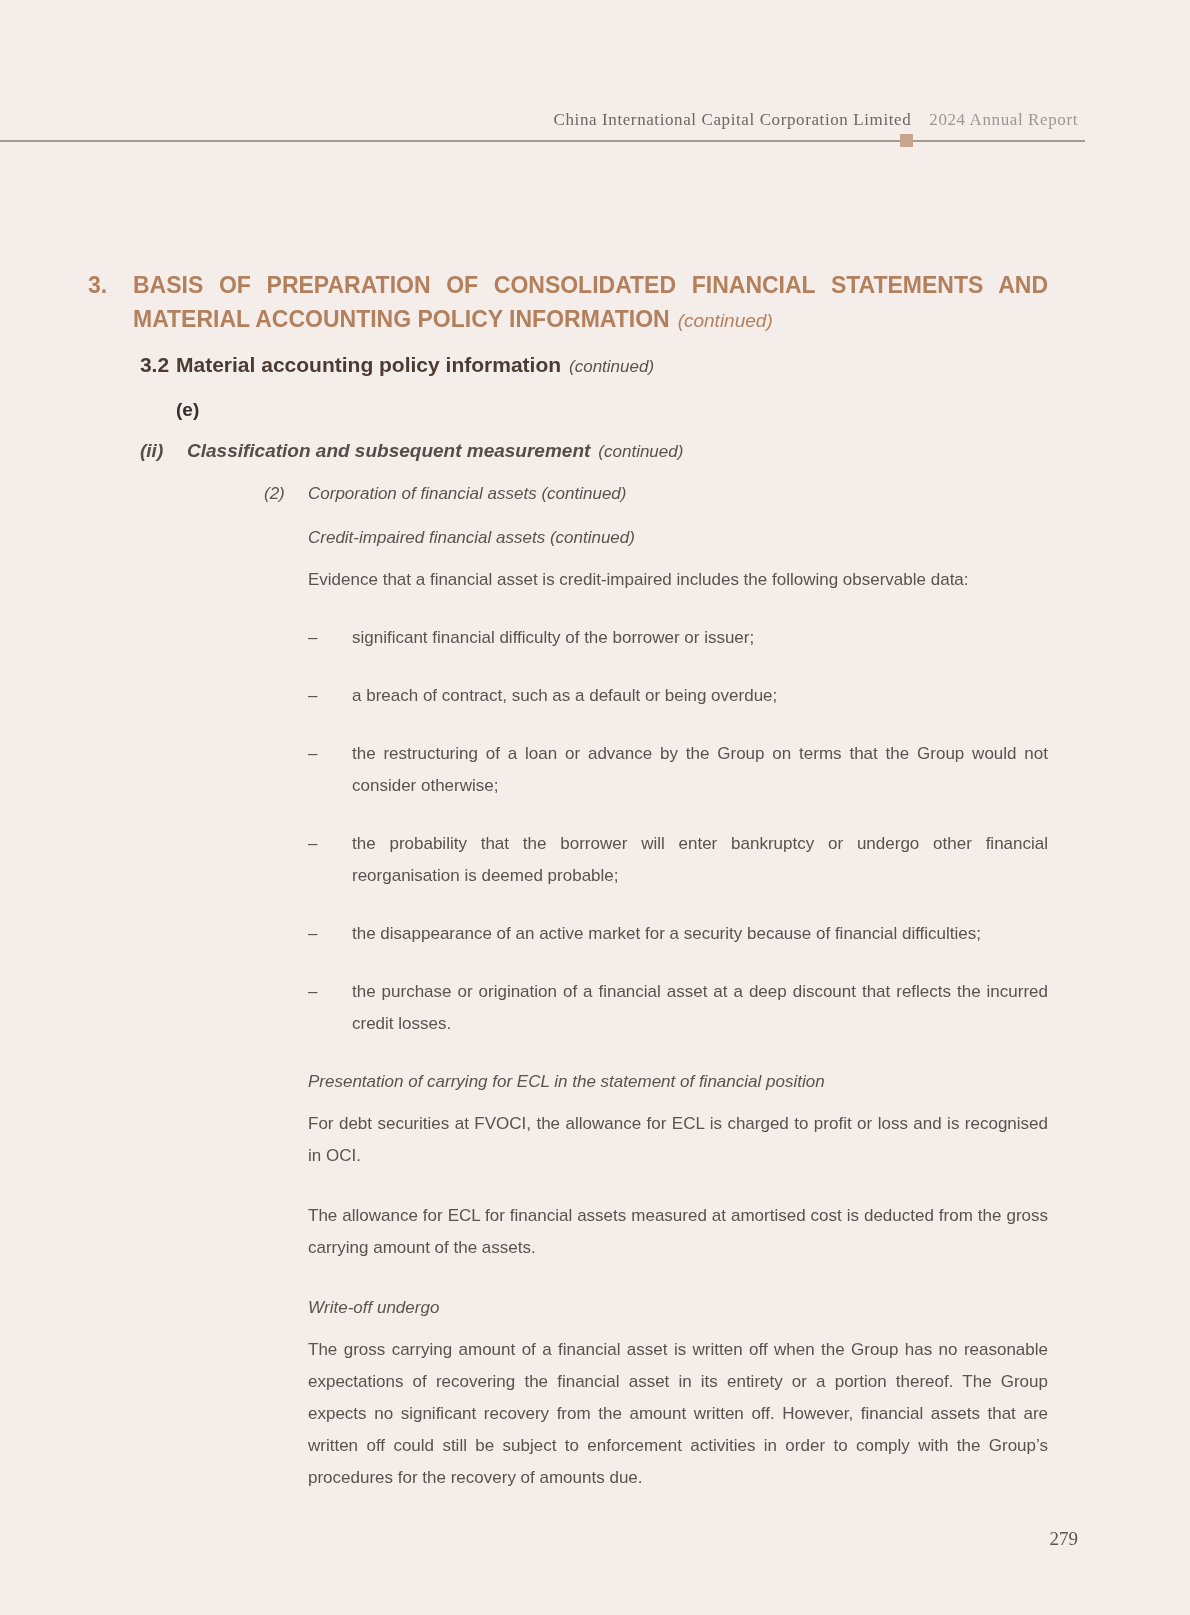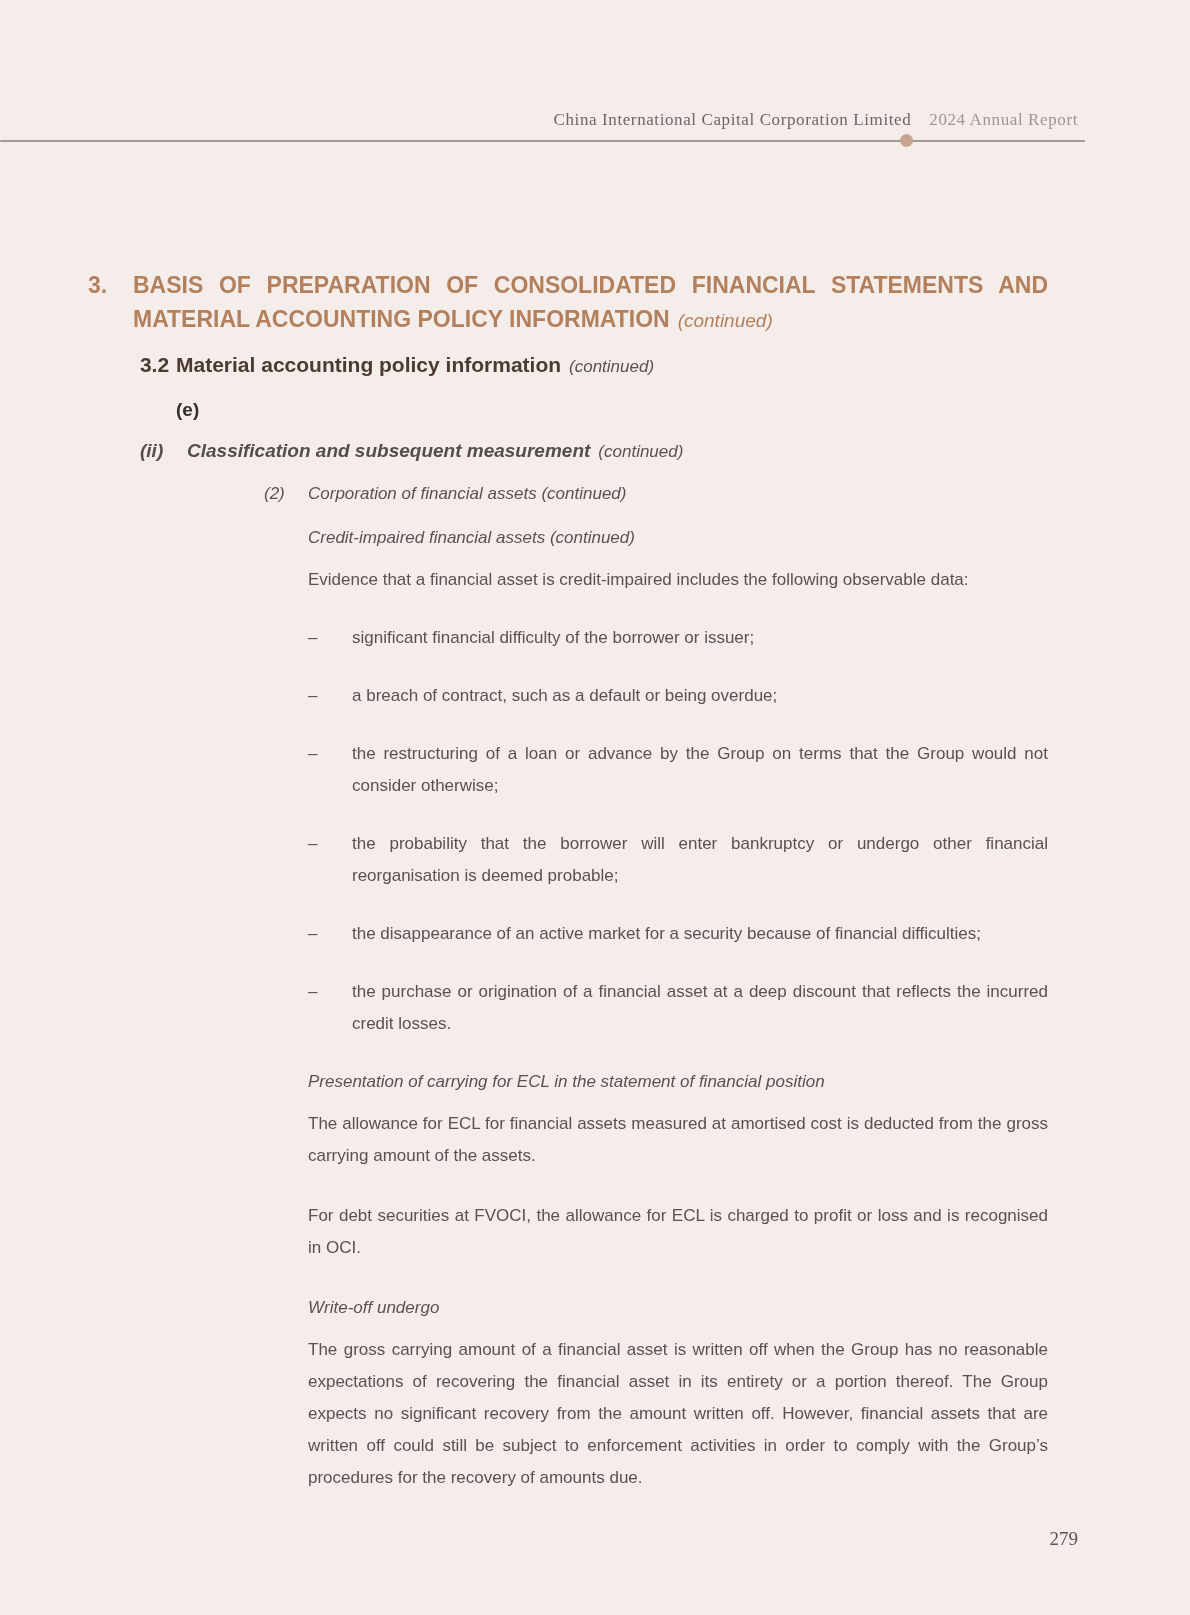--- a/index.html
+++ b/index.html
@@ -1,15 +1,15 @@
 <!DOCTYPE html>
 <html><head>
 <meta charset="utf-8">
 <style>
-  * { margin:0; padding:0; box-sizing:border-box;border-radius:20px; }
+  * { margin:0; padding:0; box-sizing:border-box; }
   html,body { background:#f5ede9; }
   .page {
     position:relative;
     width:1190px; height:1615px;
     background:#f5ede9;
     font-family:"Liberation Sans", sans-serif;
     overflow:hidden;
   }
 
   
@@ -135,23 +135,23 @@
         <span class="bullet-dash">–</span>
         <span class="bullet-text">the disappearance of an active market for a security because of financial difficulties;</span>
       </div>
       <div class="bullet">
         <span class="bullet-dash">–</span>
         <span class="bullet-text">the purchase or origination of a financial asset at a deep discount that reflects the incurred credit losses.</span>
       </div>
 
       <p class="subhead-italic">Presentation of carrying for ECL in the statement of financial position</p>
 
+      <p class="para-tight">For debt securities at FVOCI, the allowance for ECL is charged to profit or loss and is recognised in OCI.</p>
+
       <p class="para-tight">The allowance for ECL for financial assets measured at amortised cost is deducted from the gross carrying amount of the assets.</p>
-
-      <p class="para-tight">For debt securities at FVOCI, the allowance for ECL is charged to profit or loss and is recognised in OCI.</p>
 
       <p class="subhead-italic">Write-off undergo</p>
 
       <p class="para-last">The gross carrying amount of a financial asset is written off when the Group has no reasonable expectations of recovering the financial asset in its entirety or a portion thereof. The Group expects no significant recovery from the amount written off. However, financial assets that are written off could still be subject to enforcement activities in order to comply with the Group’s procedures for the recovery of amounts due.</p>
 
     </div>
   </main>
 
   <div class="page-number">279</div>
 

